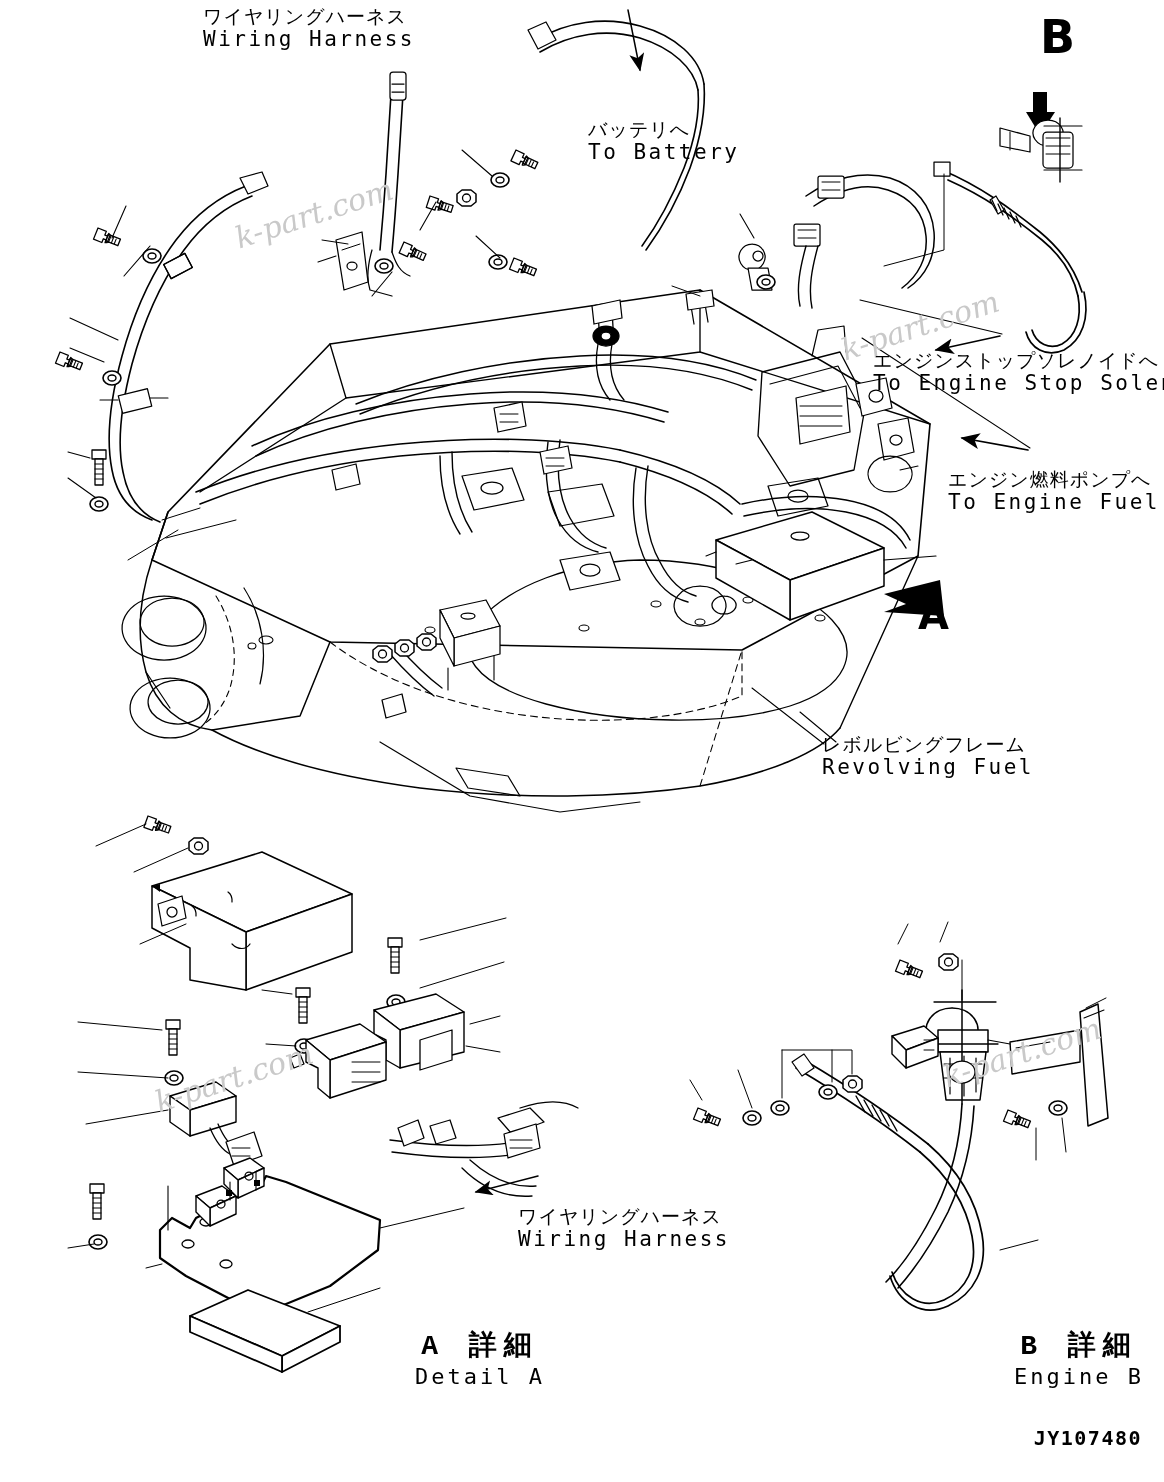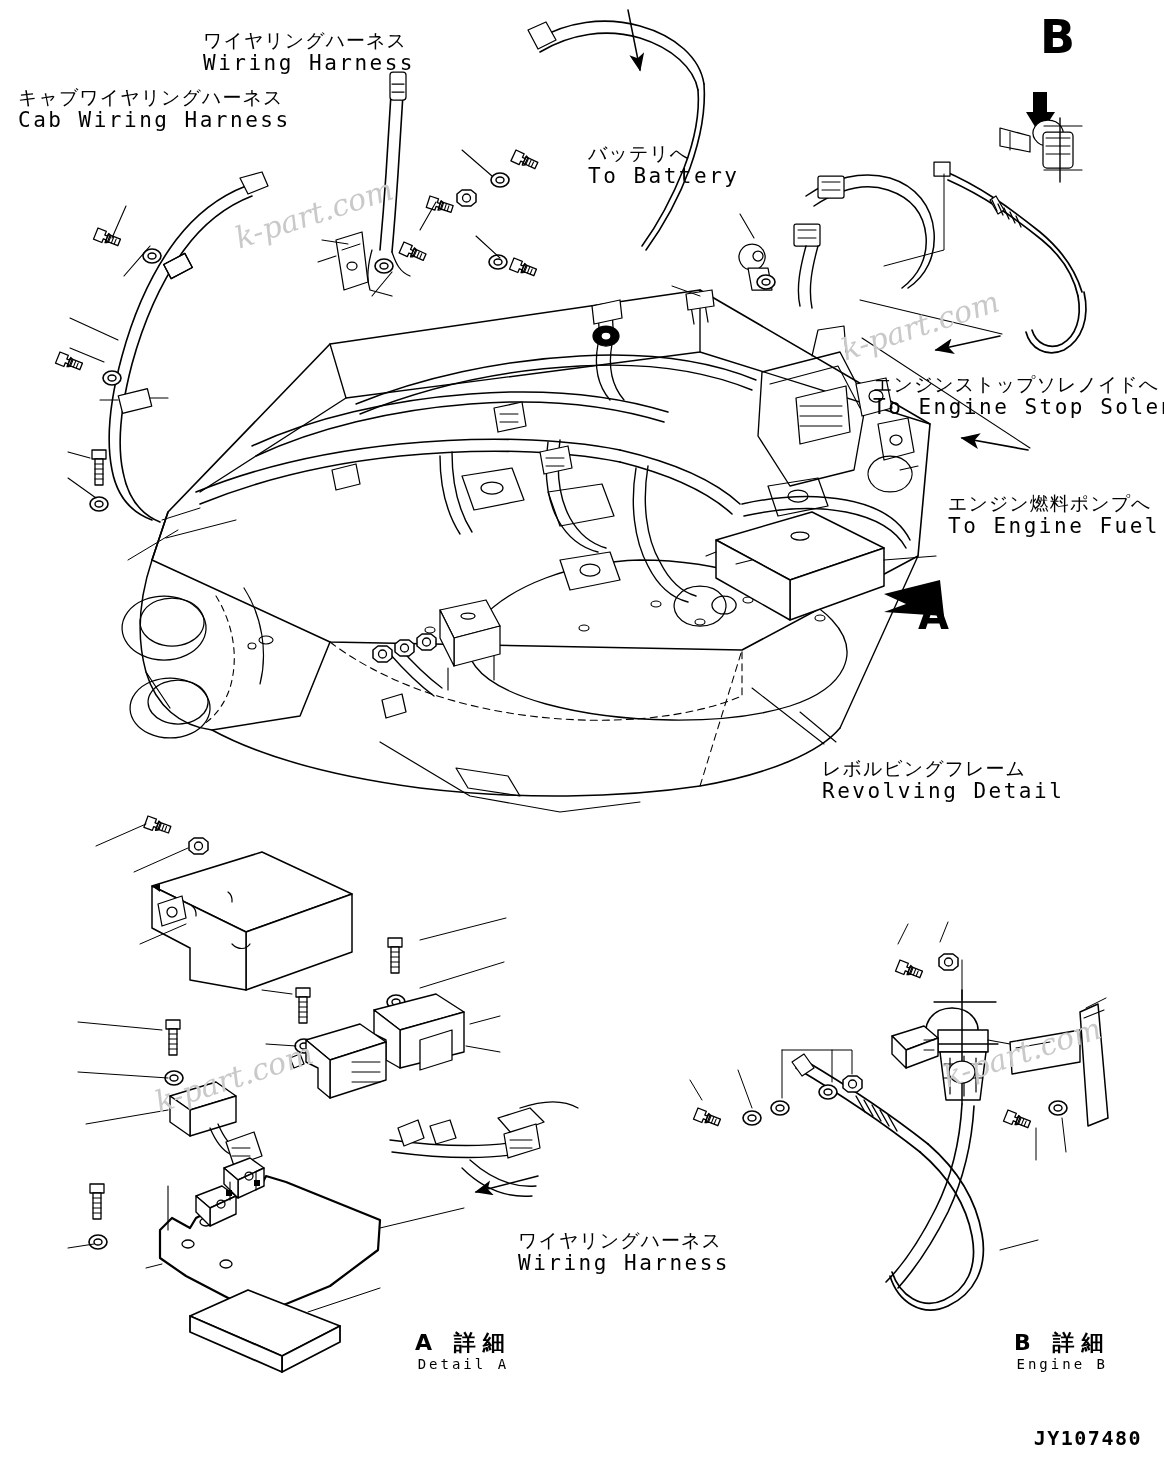--- a/index.html
+++ b/index.html
@@ -6,26 +6,26 @@
   body{
     width:1164px;height:1482px;
     font-family:"DejaVu Sans","Liberation Sans",sans-serif;
     color:#000;overflow:hidden;position:relative;
   }
   #sheet{position:absolute;left:0;top:0;width:1164px;height:1482px;}
   svg.layer{position:absolute;left:0;top:0;width:1164px;height:1482px;overflow:visible;}
   .lbl{position:absolute;text-align:center;line-height:1.18;white-space:nowrap;}
   .lbl .jp{font-size:19px;letter-spacing:1px;font-weight:500;}
   .lbl .en{font-size:21px;letter-spacing:2.5px;font-family:"DejaVu Sans Mono","Liberation Mono",monospace;}
-  .lbl.left{text-align:left;margin-top:24px;}
+  .lbl.left{text-align:left;}
   .marker{position:absolute;font-size:46px;font-weight:700;font-family:"DejaVu Sans","Liberation Sans",sans-serif;line-height:1;}
   .marker.small{font-size:40px;}
   .detail-cap{position:absolute;text-align:center;line-height:1.2;}
-  .detail-cap .jp{font-size:22px;letter-spacing:7px;font-weight:600;}
-  .detail-cap .en{font-size:14px;letter-spacing:3px;font-family:"DejaVu Sans Mono","Liberation Mono",monospace;}
+  .detail-cap .jp{font-size:28px;letter-spacing:7px;font-weight:600;font-family:Liberation Mono, monospace;}
+  .detail-cap .en{font-size:22px;letter-spacing:3px;font-family:"DejaVu Sans Mono","Liberation Mono",monospace;}
   .partno{position:absolute;right:22px;bottom:32px;font-size:20px;letter-spacing:1.5px;
           font-family:"DejaVu Sans Mono","Liberation Mono",monospace;font-weight:600;}
   .wm{position:absolute;color:#c9c9c9;font-size:30px;font-family:"DejaVu Serif","Liberation Serif",serif;
       font-style:italic;user-select:none;pointer-events:none;}
 </style>
 </head>
 <body>
 
 <div id="sheet">
 
@@ -519,24 +519,20 @@
       <path d="M1086,1008 L1106,998" stroke-width="1"></path>
       <path d="M1000,1250 L1038,1240" stroke-width="1"></path>
     </g>
   </svg>
 
   <div class="wm" style="left:232px;top:196px;transform:rotate(-18deg);">k-part.com</div>
   <div class="wm" style="left:838px;top:308px;transform:rotate(-18deg);">k-part.com</div>
   <div class="wm" style="left:152px;top:1060px;transform:rotate(-18deg);">k-part.com</div>
   <div class="wm" style="left:940px;top:1035px;transform:rotate(-18deg);">k-part.com</div>
 
-  <div class="lbl left" style="left:18px;top:62px;">
-    <div class="jp">キャブワイヤリングハーネス</div>
-    <div class="en">Cab Wiring Harness</div>
-  </div>
 
   <div class="lbl left" style="left:203px;top:5px;">
     <div class="jp">ワイヤリングハーネス</div>
     <div class="en">Wiring Harness</div>
   </div>
 
   <div class="lbl left" style="left:588px;top:118px;">
     <div class="jp">バッテリへ</div>
     <div class="en">To Battery</div>
   </div>
@@ -546,21 +542,21 @@
     <div class="en">To Engine Stop Solenoid</div>
   </div>
 
   <div class="lbl left" style="left:948px;top:468px;">
     <div class="jp">エンジン燃料ポンプへ</div>
     <div class="en">To Engine Fuel Pump</div>
   </div>
 
   <div class="lbl left" style="left:822px;top:733px;">
     <div class="jp">レボルビングフレーム</div>
-    <div class="en">Revolving Detail</div>
+    <div class="en">Revolving Fuel</div>
   </div>
 
   <div class="lbl left" style="left:518px;top:1205px;">
     <div class="jp">ワイヤリングハーネス</div>
     <div class="en">Wiring Harness</div>
   </div>
 
   <div class="marker" style="left:1040px;top:14px;">B</div>
   <div class="marker small" style="left:918px;top:595px;">A</div>
 

